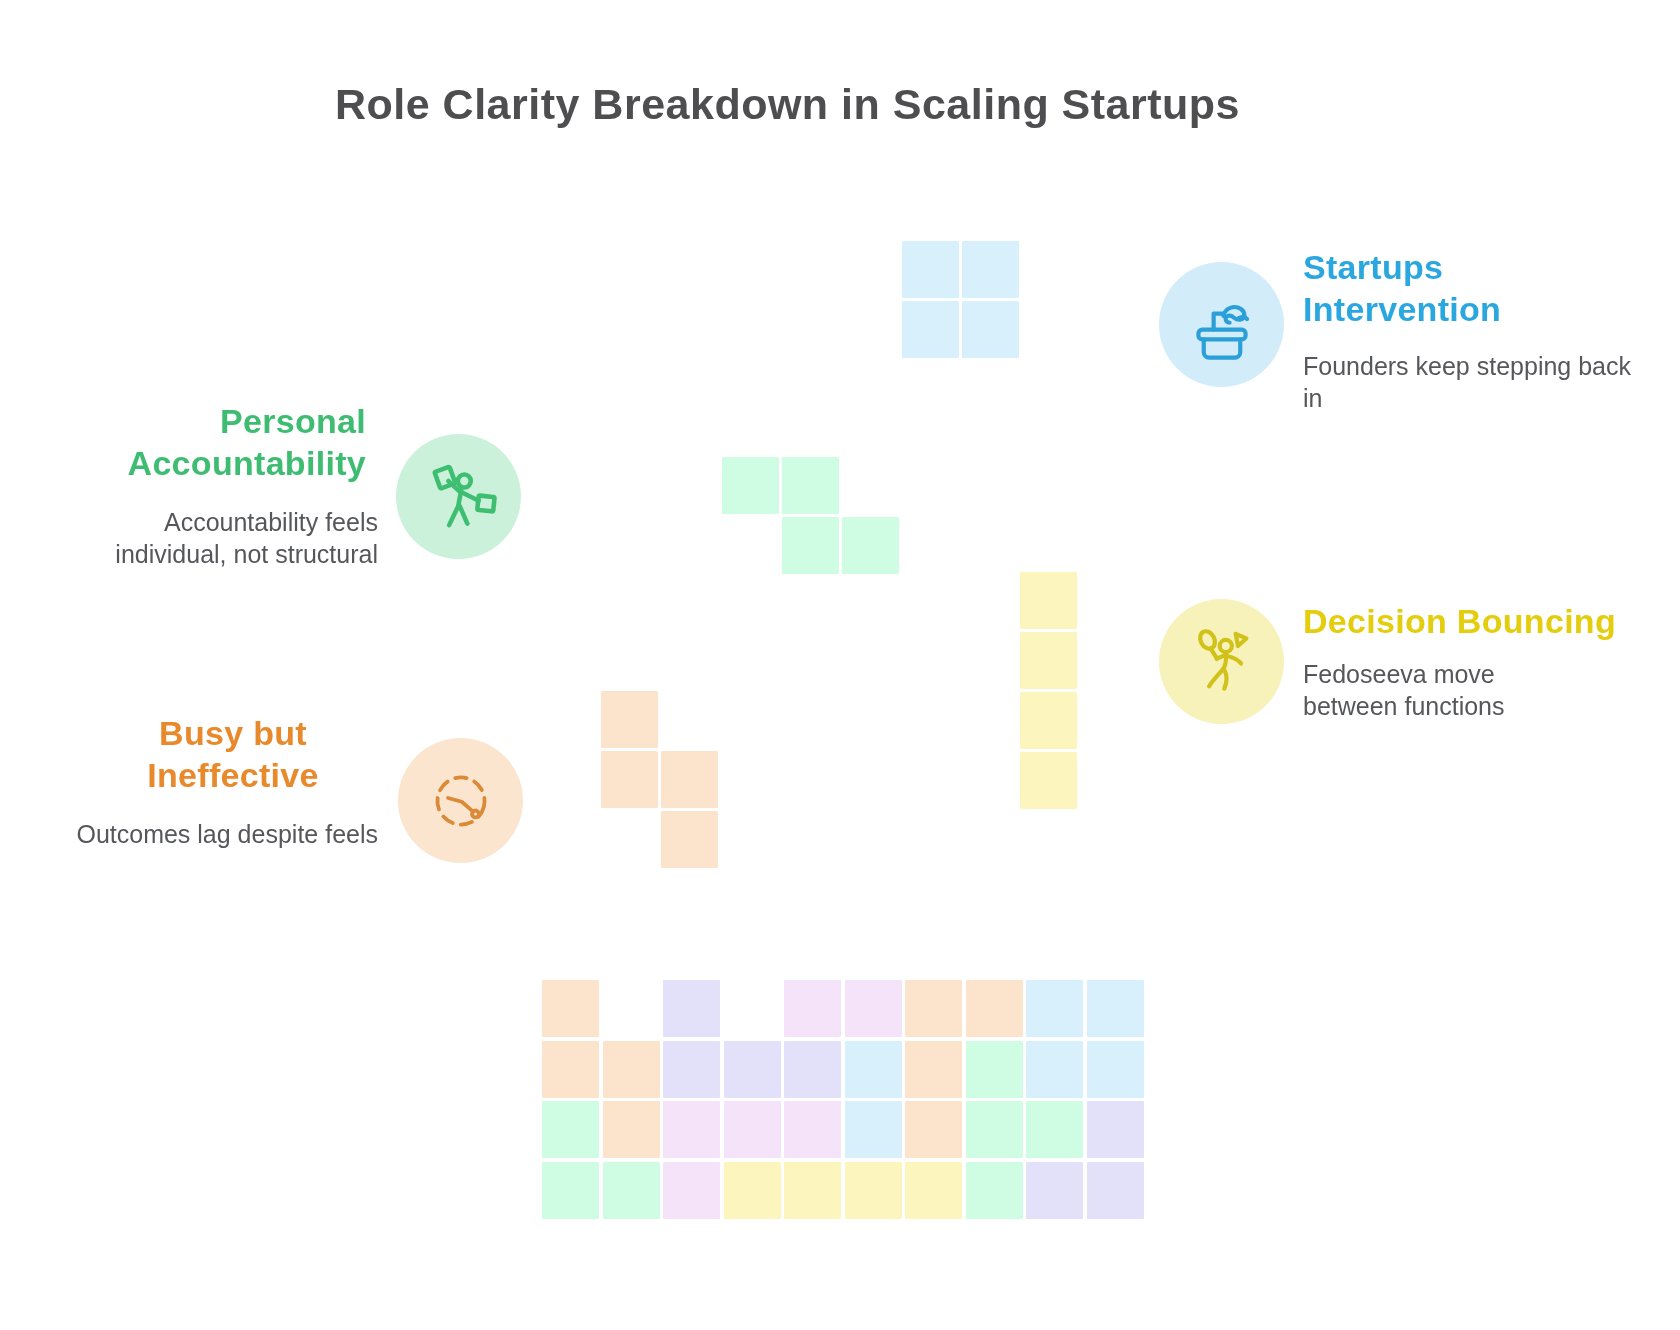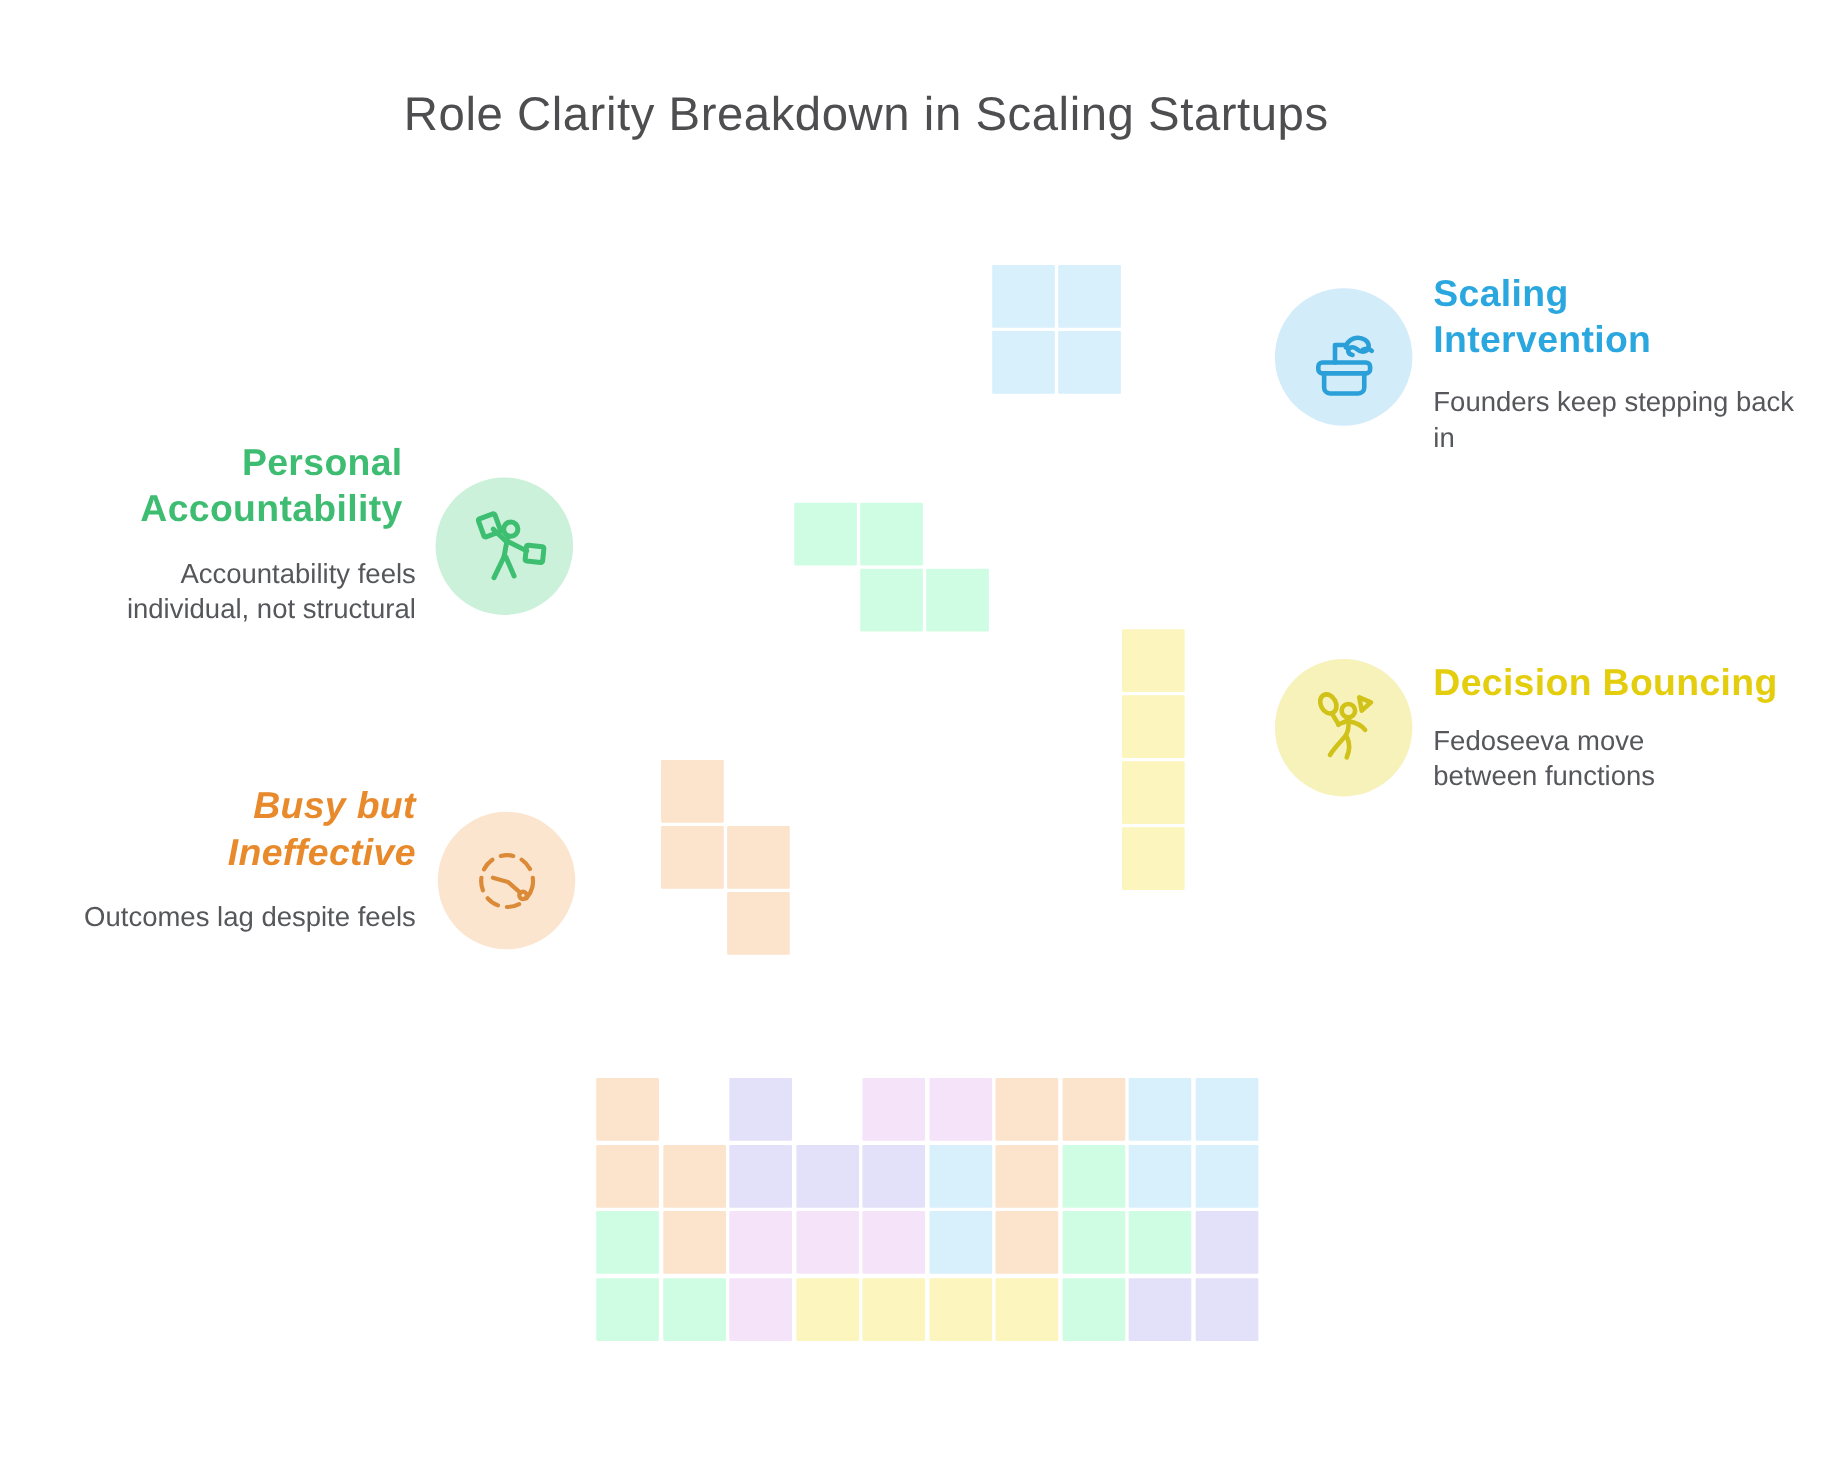--- a/index.html
+++ b/index.html
@@ -4,21 +4,21 @@
 <title>Role Clarity Breakdown in Scaling Startups</title>
 <style>
   * { margin:0; padding:0; box-sizing:border-box; }
   html,body { background:#ffffff; }
   .canvas {
     position:relative; width:1680px; height:1330px; background:#ffffff;
     overflow:hidden; font-family:"Liberation Sans", sans-serif;
   }
   .main-title {
     position:absolute; top:80px; left:0; width:1575px; text-align:center;
-    font-size:43px; font-weight:400; color:#4E4E50; letter-spacing:0.5px;
+    font-size:43px; font-weight:700; color:#4E4E50; letter-spacing:0.5px;
   }
   .feature-title {
     position:absolute; font-size:34px; font-weight:800; line-height:42px;
     letter-spacing:0.3px;
   }
   .feature-desc {
     position:absolute; font-size:25px; font-weight:400; line-height:32px;
     color:#56575B;
   }
   .icon-circle {
@@ -33,21 +33,21 @@
   .fi-desc   { left:1303px; top:350px; width:335px; }
   
   .pa-title  { left:76px; top:400px; width:290px; text-align:right; }
   .pa-desc   { left:88px; top:506px; width:290px; text-align:right; }
   .pa-circle { left:396px; top:434px; }
   
   .db-circle { left:1159px; top:599px; }
   .db-title  { left:1303px; top:600px; width:430px; }
   .db-desc   { left:1303px; top:658px; width:240px; }
   
-  .bi-title  { left:88px; top:712px; width:290px; text-align:right;font-style:italic; }
+  .bi-title  { left:88px; top:712px; width:290px; text-align:center; }
   .bi-desc   { left:68px; top:818px; width:310px; text-align:right; }
   .bi-circle { left:398px; top:738px; }
 
   .attribution {
     position:absolute; left:736px; top:630px;
     font-size:29px; line-height:33px; font-weight:700; color:#56575B;
   }
 
   .cell {
     position:absolute; width:57px; height:57px; border-radius:1px;
@@ -124,21 +124,21 @@
   <section>
     <div class="icon-circle fi-circle" style="background: rgb(210, 236, 249);">
       <svg viewBox="0 0 100 100" fill="none" stroke="#2A9FD8" stroke-width="5.5" stroke-linecap="round" stroke-linejoin="round">
         <rect x="19" y="56" width="62" height="13" rx="5"></rect>
         <path d="M26 69 v17 a7 7 0 0 0 7 7 h34 a7 7 0 0 0 7 -7 v-17"></path>
         <path d="M39 56 V35 h13"></path>
         <path d="M52 38 c2 -10 14 -15 23 -9 c7 5 5 14 -3 14 c-7 0 -7 -7 -14 -5 c-5 2 -4 8 2 9"></path>
         <path d="M72 41 q7 -3 11 1"></path>
       </svg>
     </div>
-    <h2 class="feature-title fi-title" style="color: rgb(43, 167, 224);">Scaling Intervention</h2>
+    <h2 class="feature-title fi-title" style="color: rgb(43, 167, 224);">Startups Intervention</h2>
     <p class="feature-desc fi-desc">Founders keep stepping back in</p>
   </section>
 
   <section>
     <h2 class="feature-title pa-title" style="color: rgb(62, 189, 114);">Personal Accountability</h2>
     <p class="feature-desc pa-desc">Accountability feels individual, not structural</p>
     <div class="icon-circle pa-circle" style="background: rgb(203, 241, 218);">
       <svg viewBox="0 0 100 100" fill="none" stroke="#3EBE71" stroke-width="6" stroke-linecap="round" stroke-linejoin="round">
         <circle cx="57" cy="29" r="8.5"></circle>
         <rect x="21" y="13" width="21" height="23" rx="2" transform="rotate(-20 31.5 24.5)"></rect>

